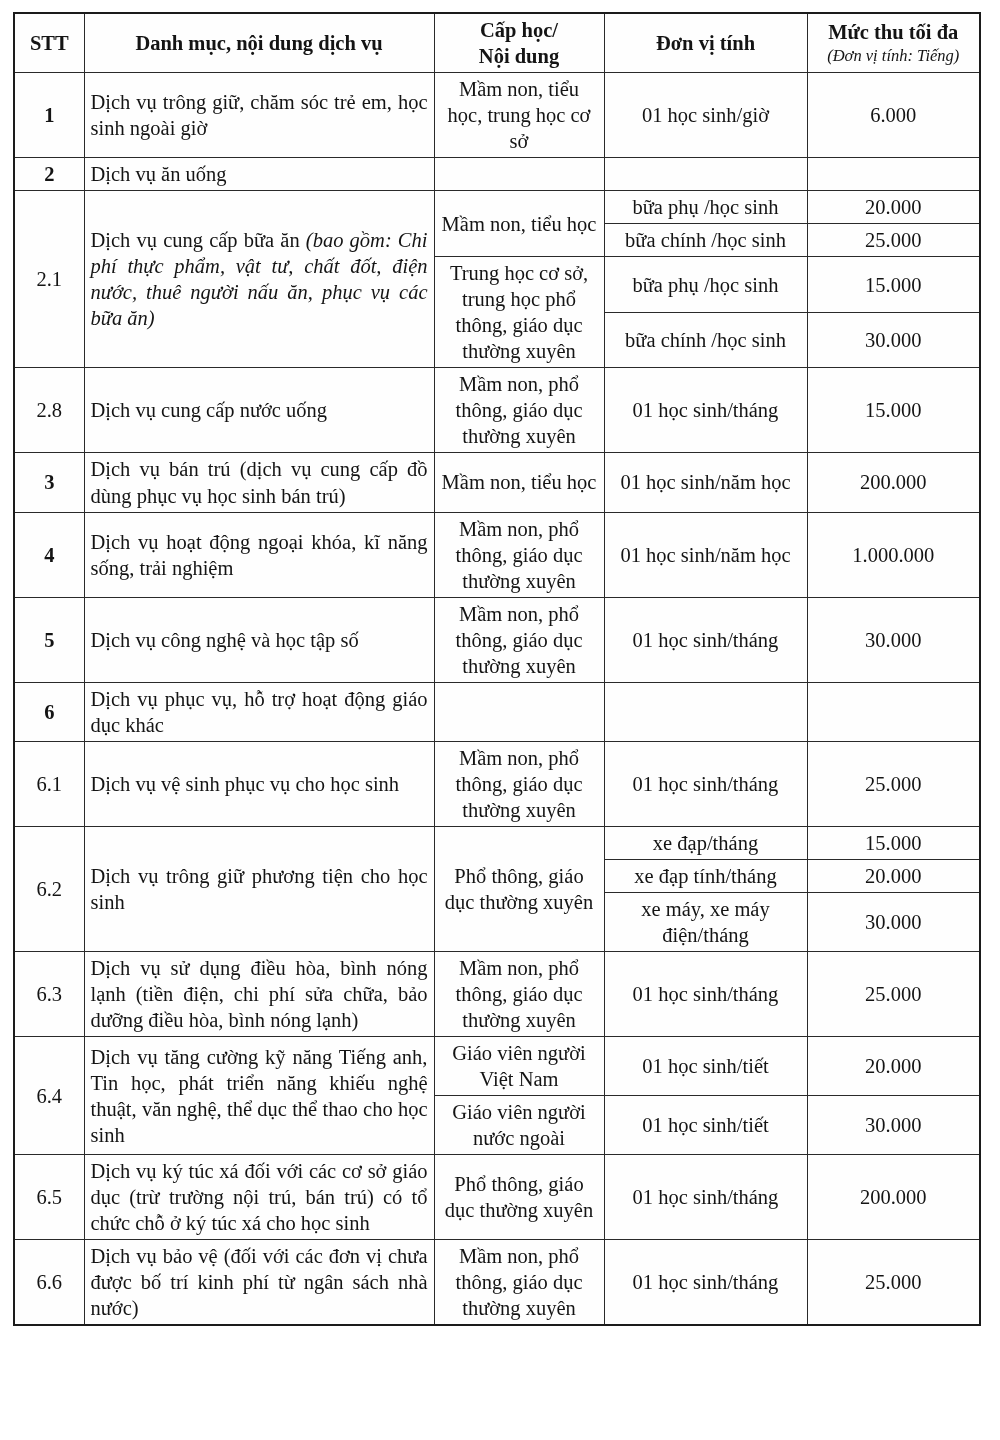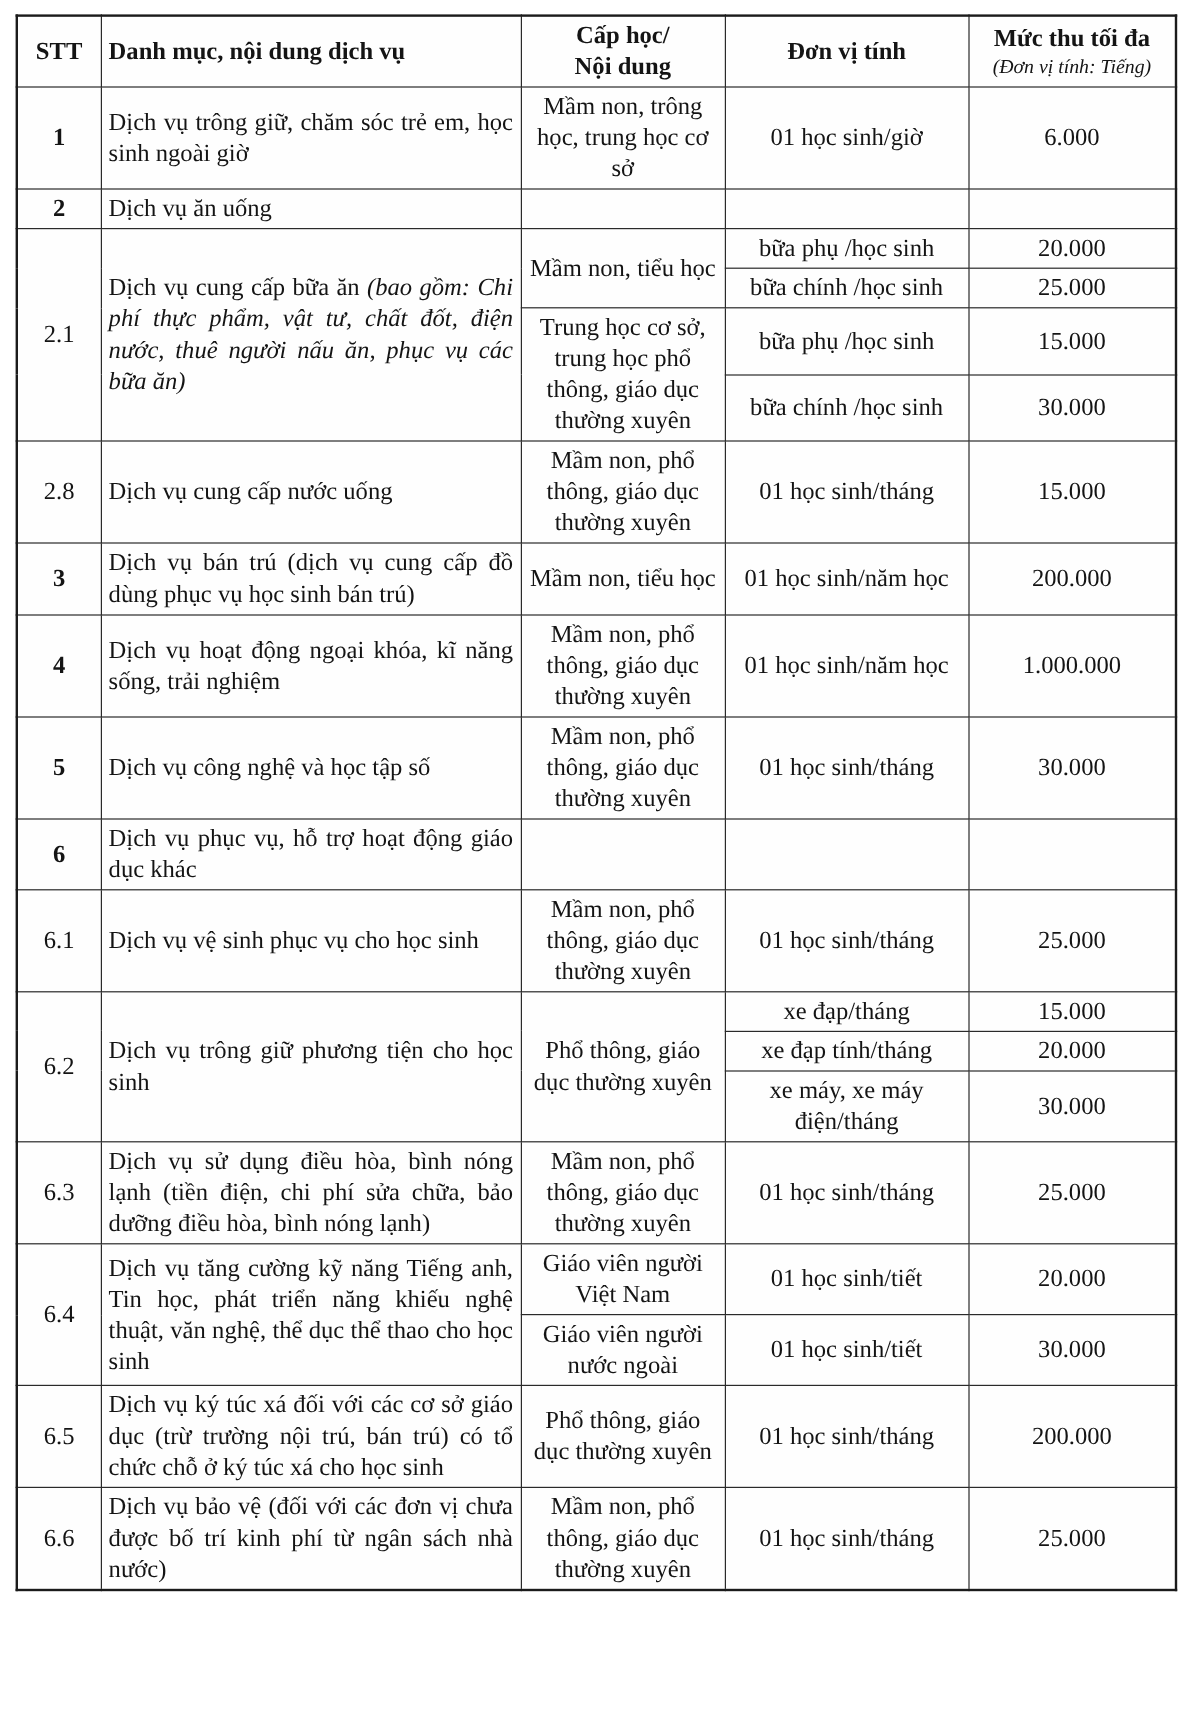--- a/index.html
+++ b/index.html
@@ -45,21 +45,21 @@
   col.c-amount { width: 173px; }
 
   
   thead th {
     text-align: center;
     font-weight: bold;
     padding: 9px 5px;
     line-height: 1.2;
   }
   thead th.h-name {
-    text-align: left;
+    text-align: center;
   }
   .hdr-sub {
     display: block;
     font-style: italic;
     font-weight: normal;
     font-size: 16.5px;
     line-height: 1.25;
     margin-top: 1px;
   }
 
@@ -106,21 +106,21 @@
         <th>
           <span>Mức thu tối đa</span>
           <span class="hdr-sub">(Đơn vị tính: Tiếng)</span>
         </th>
       </tr>
     </thead>
     <tbody>
         <tr>
           <td class="stt major">1</td>
           <td class="name">Dịch vụ trông giữ, chăm sóc trẻ em, học sinh ngoài giờ</td>
-          <td class="level">Mầm non, trông học, trung học cơ sở</td>
+          <td class="level">Mầm non, tiểu học, trung học cơ sở</td>
           <td class="unit">01 học sinh/giờ</td>
           <td class="amount">6.000</td>
         </tr>
         <tr>
           <td class="stt major">2</td>
           <td class="name plain">Dịch vụ ăn uống</td>
           <td class="level"></td>
           <td class="unit"></td>
           <td class="amount"></td>
         </tr>

